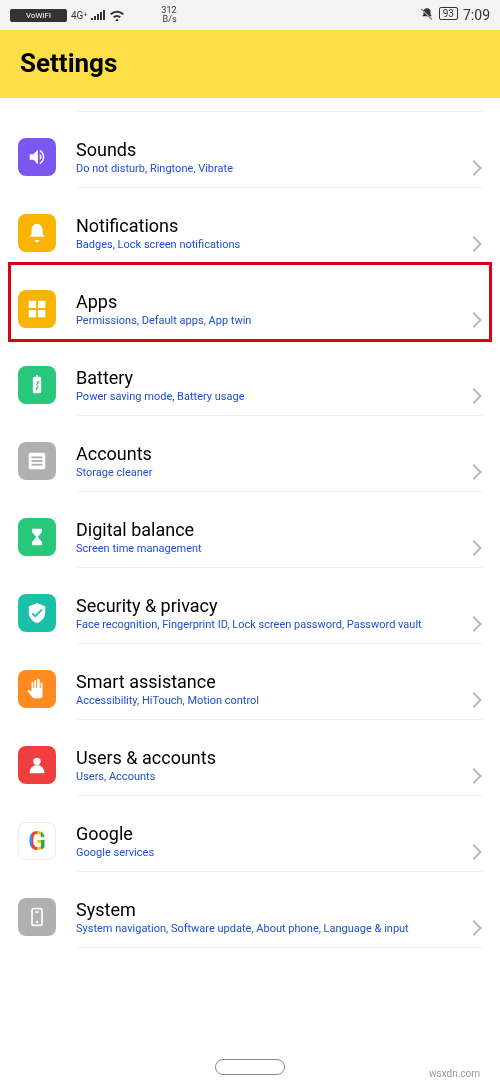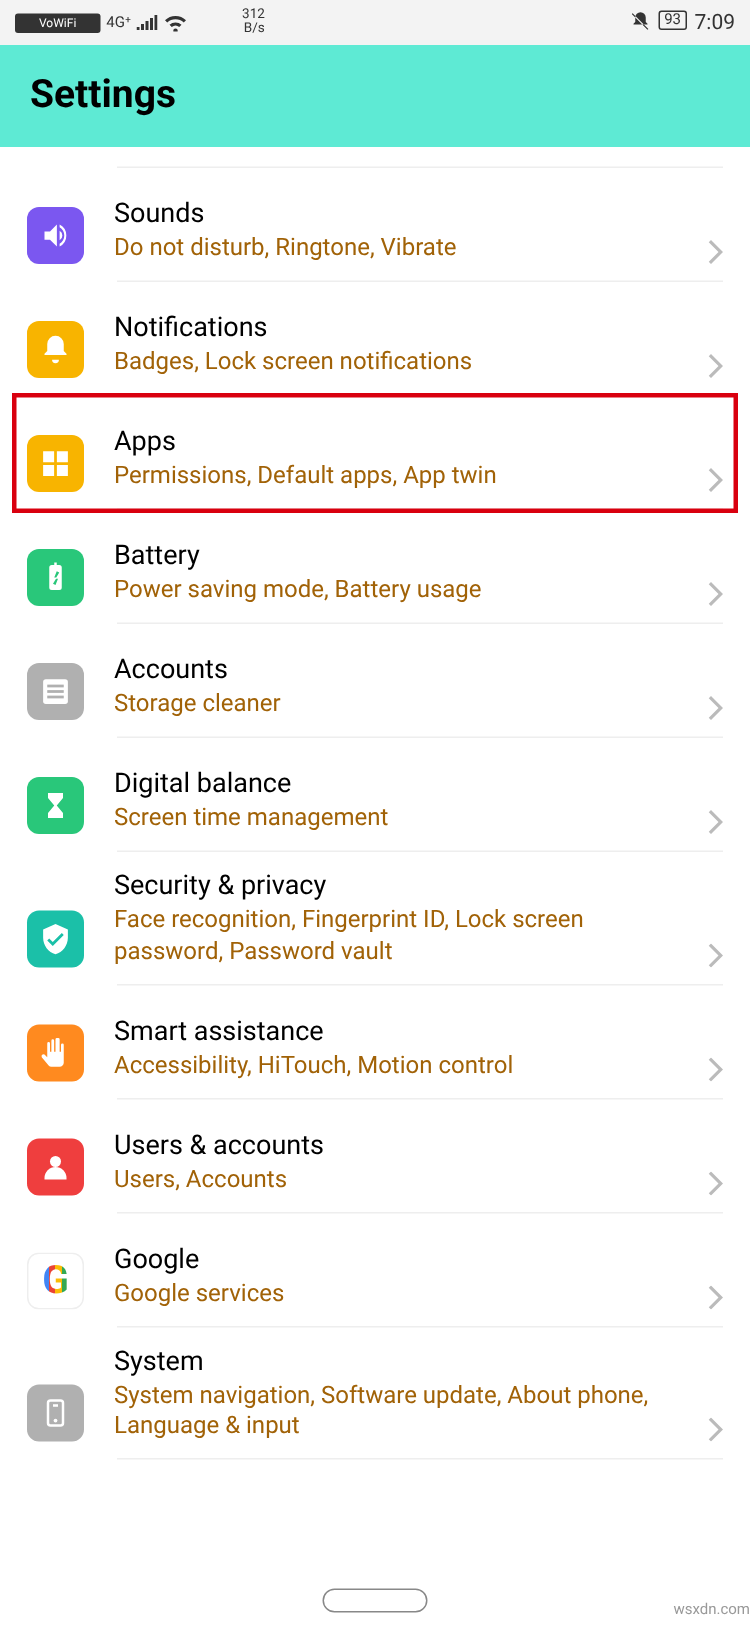--- a/index.html
+++ b/index.html
@@ -52,21 +52,21 @@
       margin-left: 32px;
     }
     .battery-box {
       border: 1px solid #333;
       padding: 0 3px;
       font-size: 10px;
       border-radius: 2px;
       position: relative;
     }
     .header {
-      background: #5eead4;
+      background: #fde047;
       padding: 18px 20px 20px 20px;
     }
     .header h1 {
       font-size: 26px;
       font-weight: 700;
       color: #000;
     }
     .list {
       padding: 0 0 0 0;
     }
@@ -108,22 +108,22 @@
       flex-direction: column;
       gap: 2px;
       padding-right: 8px;
     }
     .title {
       font-size: 18px;
       color: #000;
       font-weight: 400;
     }
     .subtitle {
-      font-size: 16px;
-      color: #a16207;
+      font-size: 11px;
+      color: #1d4ed8;
       line-height: 1.3;
     }
     .chevron {
       color: #bbb;
       flex-shrink: 0;
     }
     .highlight-box {
       position: absolute;
       left: 8px;
       right: 8px;
@@ -145,21 +145,21 @@
       left: 50%;
       transform: translateX(-50%);
       width: 70px;
       height: 16px;
       border: 1.5px solid #888;
       border-radius: 10px;
     }
     .watermark {
       position: absolute;
       bottom: 4px;
-      right: 0;
+      right: 20px;
       font-size: 10px;
       color: #999;
     }
   </style>
 </head>
 <body>
 
 <div class="status-bar">
   <div class="status-left">
     <span class="vowifi-badge">VoWiFi</span>

